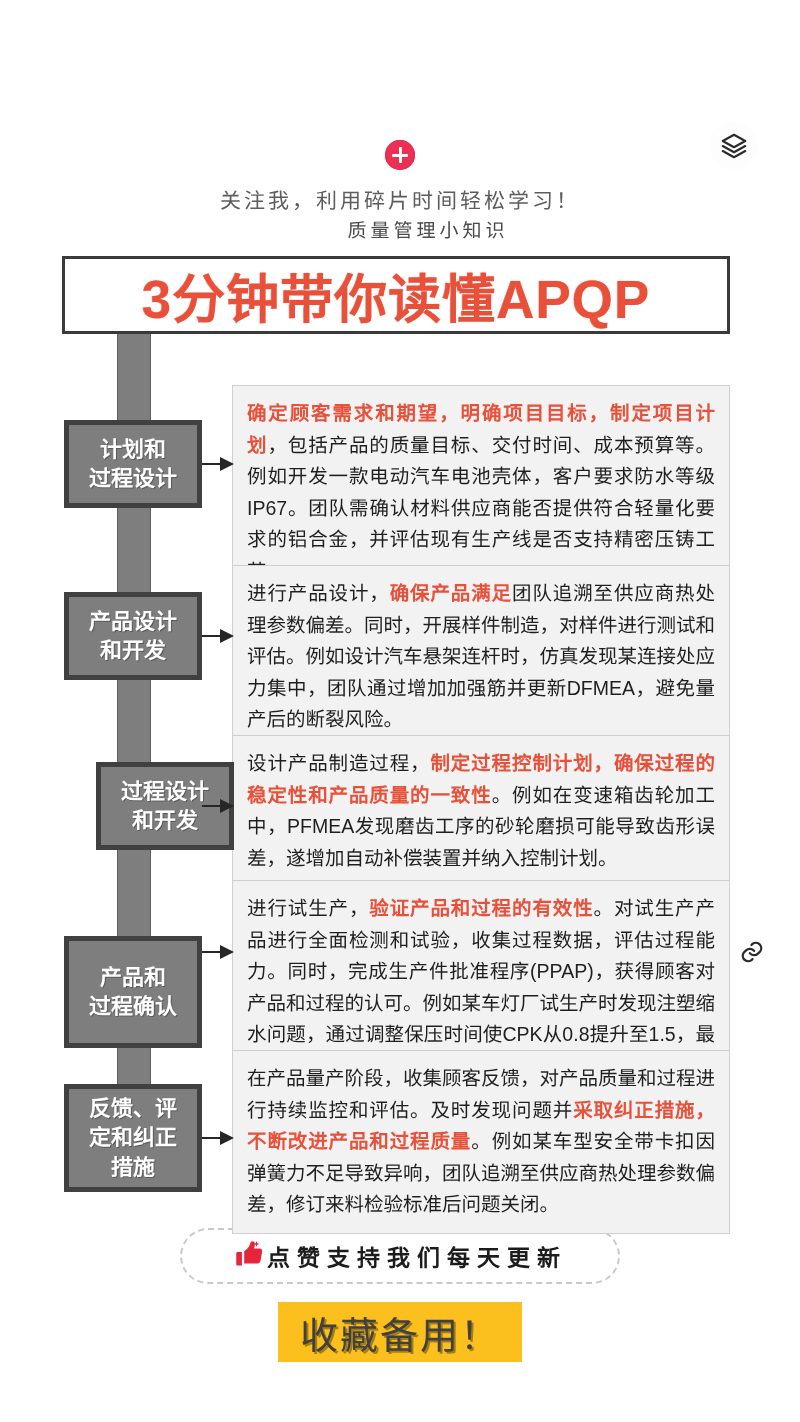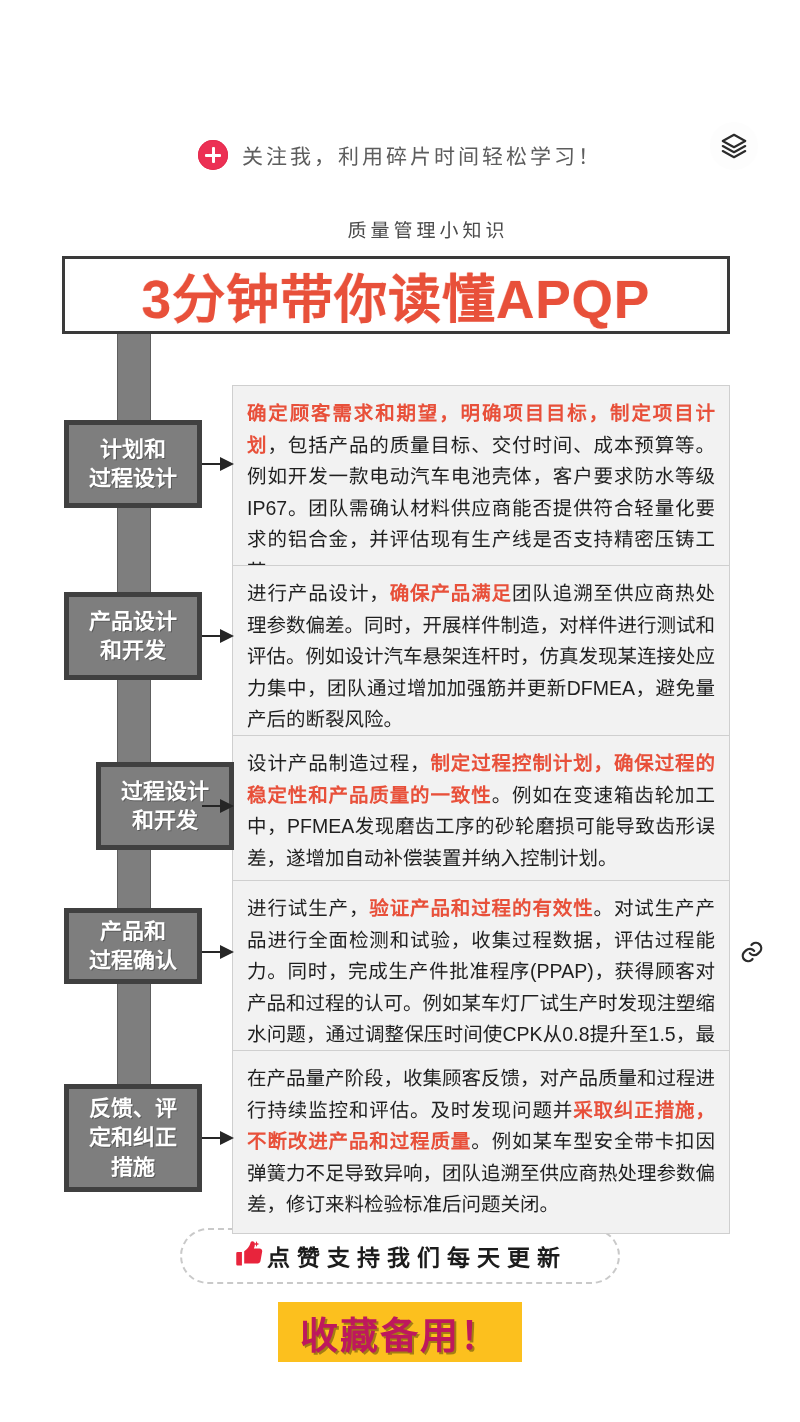--- a/index.html
+++ b/index.html
@@ -39,20 +39,21 @@
   }
   .follow-row {
     position: absolute;
     top: 140px;
     left: 0;
     width: 800px;
     display: flex;
     align-items: center;
     justify-content: center;
     gap: 14px;
+    flex-direction: column;
   }
   .plus-badge {
     width: 30px;
     height: 30px;
     border-radius: 50%;
     background: #ec3054;
     position: relative;
     flex: 0 0 auto;
     box-shadow: 0 0 0 1px #e42d50 inset;
   }
@@ -232,23 +233,23 @@
     top: 1302px;
     width: 244px;
     height: 60px;
     background: #fcc01e;
     display: flex;
     align-items: center;
     justify-content: center;
   }
   .save-text {
     font-size: 38px;
-    font-weight: bold;
+    font-weight: normal;
     letter-spacing: 2px;
-    color: #be185d;
+    color: #404040;
     white-space: nowrap;
     text-shadow: 2px 2px 0 rgba(0,0,0,.35);
   }
 </style>
 </head>
 <body>
 
 <div class="topbar">
 
   <div class="layers-icon">
@@ -285,21 +286,21 @@
       <span>和开发</span>
     </div>
     <div class="arrow" style="top: 635px;"></div>
     <div class="content-box" style="top: 565px; min-height: 128px;"><span>进行产品设计，</span><span class="hl">确保产品满足</span><span>团队追溯至供应商热处理参数偏差。同时，开展样件制造，对样件进行测试和评估。例如设计汽车悬架连杆时，仿真发现某连接处应力集中，团队通过增加加强筋并更新DFMEA，避免量产后的断裂风险。</span></div>
     <div class="step-box" style="top: 762px; height: 88px; margin-left: 32px;">
       <span>过程设计</span>
       <span>和开发</span>
     </div>
     <div class="arrow" style="top: 805px;"></div>
     <div class="content-box" style="top: 735px; min-height: 128px;"><span>设计产品制造过程，</span><span class="hl">制定过程控制计划，确保过程的稳定性和产品质量的一致性</span><span>。例如在变速箱齿轮加工中，PFMEA发现磨齿工序的砂轮磨损可能导致齿形误差，遂增加自动补偿装置并纳入控制计划。</span></div>
-    <div class="step-box" style="top: 908px; height: 76px;">
+    <div class="step-box" style="top: 936px; height: 112px;">
       <span>产品和</span>
       <span>过程确认</span>
     </div>
     <div class="arrow" style="top: 951px;"></div>
     <div class="content-box" style="top: 880px; min-height: 152px;"><span>进行试生产，</span><span class="hl">验证产品和过程的有效性</span><span>。对试生产产品进行全面检测和试验，收集过程数据，评估过程能力。同时，完成生产件批准程序(PPAP)，获得顾客对产品和过程的认可。例如某车灯厂试生产时发现注塑缩水问题，通过调整保压时间使CPK从0.8提升至1.5，最终通过客户PPAP审核。</span></div>
     <div class="step-box" style="top: 1084px; height: 108px;">
       <span>反馈、评</span>
       <span>定和纠正</span>
       <span>措施</span>
     </div>

